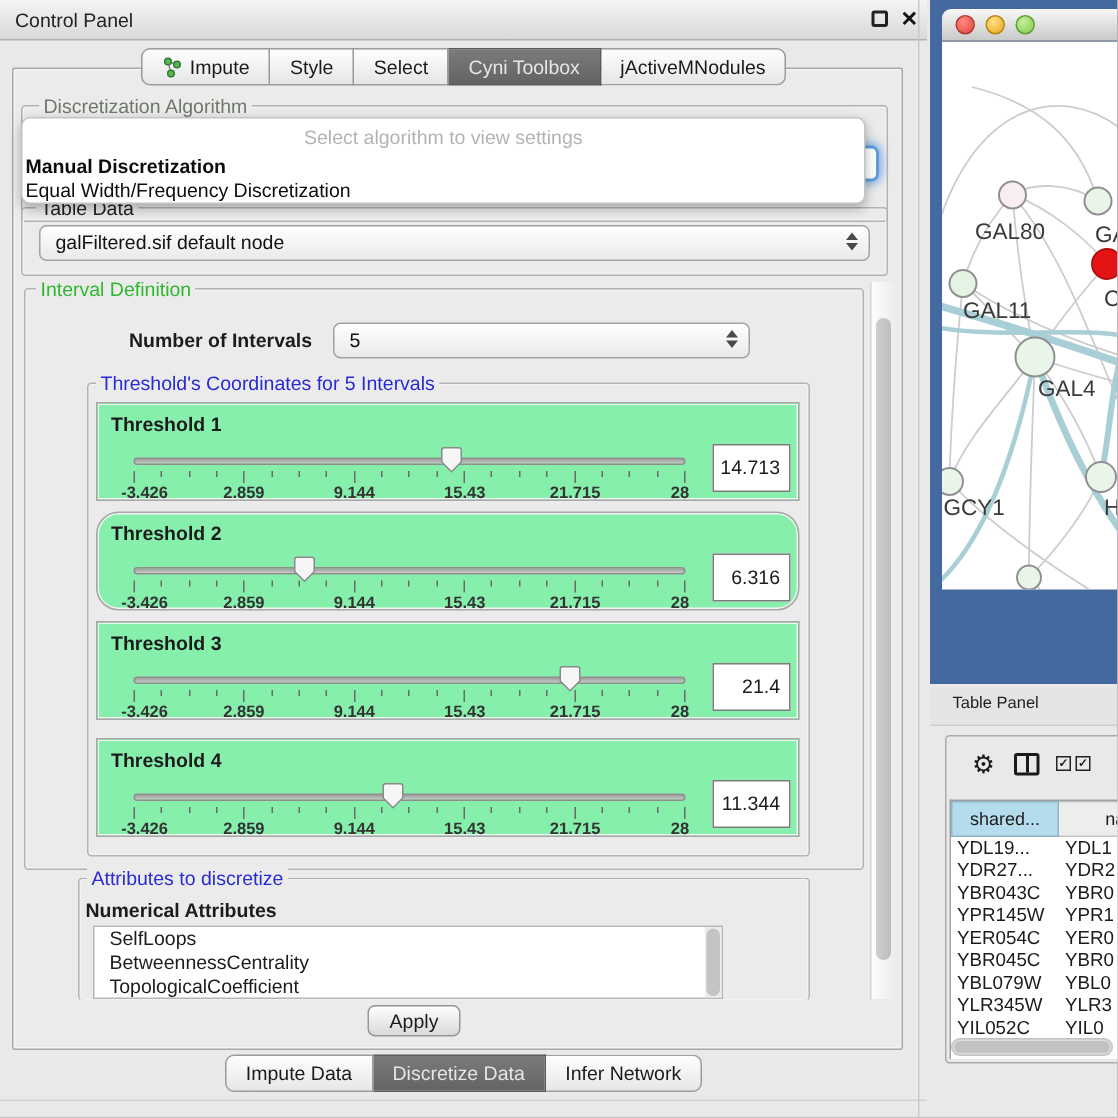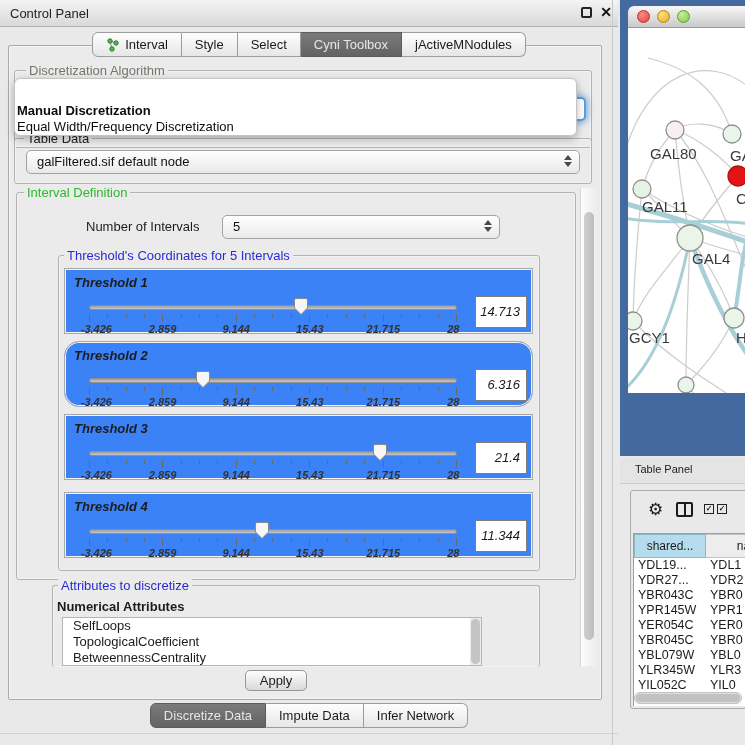--- a/index.html
+++ b/index.html
@@ -78,21 +78,21 @@
   .popup .item1 { position:absolute; left:2px; top:24px; font-weight:bold; color:#0d0d0d; }
   .popup .item2 { position:absolute; left:2px; top:40px; color:#0d0d0d; }
 
   
   .vscroll { position:absolute; left:580px; top:188px; width:17px; height:478px; background:linear-gradient(90deg,#fdfdfd,#ececec); border-left:1px solid #d6d6d6; }
   .vscroll .thumb { position:absolute; left:3px; top:24px; width:10px; height:428px; background:linear-gradient(90deg,#cfcfcf,#bdbdbd); border-radius:6px; }
 
   
   .thr-box {
     position:absolute; left:64px; width:469px; height:66px;
-    border:1px solid #a8a8a8; background:#3b82f6; box-shadow:inset 0 0 0 1px #f3f3f3;font-style:italic;
+    border:1px solid #a8a8a8; background:#86efac; box-shadow:inset 0 0 0 1px #f3f3f3;
   }
   .thr-label { position:absolute; left:9px; top:6px; font-weight:bold; font-size:13px; }
   .slider { position:absolute; left:24px; top:0; width:368px; height:66px; }
   .track {
     position:absolute; left:0; right:0; top:36px; height:5px; border-radius:3px;
     background:linear-gradient(#9d9d9d,#c9c9c9); border:1px solid #8f8f8f;
   }
   .slider-thumb { position:absolute; top:28px; width:16px; height:19px; z-index:5; }
   .ticks { position:absolute; left:0; right:0; top:45px; height:8px; display:flex; justify-content:space-between; }
   .tick { width:1px; height:4px; background:#6a6a6a; }
@@ -171,21 +171,21 @@
     <div class="seg">
       <span class="net-icon">
         <svg width="14" height="14" viewBox="0 0 14 14">
           <line x1="4" y1="3" x2="10" y2="5" stroke="#8a8a8a" stroke-width="1"></line>
           <line x1="4" y1="3" x2="6" y2="11" stroke="#8a8a8a" stroke-width="1"></line>
           <circle cx="4" cy="3" r="2.2" fill="#57b557" stroke="#2e7d32"></circle>
           <circle cx="10" cy="5" r="2.2" fill="#57b557" stroke="#2e7d32"></circle>
           <circle cx="6" cy="11" r="2.2" fill="#57b557" stroke="#2e7d32"></circle>
         </svg>
       </span>
-      <span>Interval</span>
+      <span>Impute</span>
     </div>
     <div class="seg">
         <span>Style</span>
       </div>
     <div class="seg">
         <span>Select</span>
       </div>
     <div class="seg active">
         <span>Cyni Toolbox</span>
       </div>
@@ -197,20 +197,21 @@
   <div class="group" style="left:14px; top:70px; width:578px; height:78px;"></div>
   <div class="group-label lbl-dim" style="left:26px; top:63px;">Discretization Algorithm</div>
   <div class="combo focused" style="left:22px; top:97px; width:564px;">
     <span class="arrows">
         <i class="up"></i>
         <i class="dn"></i>
       </span>
   </div>
 
   <div class="popup">
+    <div class="prompt">Select algorithm to view settings</div>
     <div class="item1">Manual Discretization</div>
     <div class="item2">Equal Width/Frequency Discretization</div>
   </div>
 
   <div class="group" style="left:14px; top:138px; width:578px; height:46px;"></div>
   <div class="group-label" style="left:24px; top:131px; color:#222;">Table Data</div>
   <div class="combo" style="left:26px; top:150px; width:554px;">
     <span>galFiltered.sif default node</span>
     <span class="arrows">
         <i class="up"></i>
@@ -218,21 +219,21 @@
       </span>
   </div>
 
   <div class="vscroll">
     <div class="thumb"></div>
   </div>
 
   <div class="group" style="left:16px; top:192px; width:560px; height:388px;"></div>
   <div class="group-label lbl-green" style="left:24px; top:185px;">Interval Definition</div>
 
-  <div style="position:absolute; left:68px; top:219px; font-weight:normal;padding-left:18px;">Number of Intervals</div>
+  <div style="position:absolute; left:68px; top:219px; font-weight:bold;padding-left:18px;">Number of Intervals</div>
   <div class="combo" style="left:222px; top:215px; width:278px;">
     <span>5</span>
     <span class="arrows">
         <i class="up"></i>
         <i class="dn"></i>
       </span>
   </div>
 
   <div class="group" style="left:58px; top:255px; width:482px; height:316px;"></div>
   <div class="group-label lbl-blue" style="left:64px; top:248px;">Threshold's Coordinates for 5 Intervals</div>
@@ -411,35 +412,35 @@
       </div>
     </div>
     <div class="thr-value">11.344</div>
   </div>
 
   <div class="group" style="left:52px; top:585px; width:488px; height:82px; border-bottom:none;"></div>
   <div class="group-label lbl-blue" style="left:58px; top:578px;">Attributes to discretize</div>
   <div style="position:absolute; left:57px; top:599px; font-weight:bold;">Numerical Attributes</div>
   <div class="attr-list">
     <div>SelfLoops</div>
+    <div>BetweennessCentrality</div>
     <div>TopologicalCoefficient</div>
-    <div>BetweennessCentrality</div>
   </div>
   <div class="attr-scroll">
       <div class="thumb"></div>
     </div>
 
   <div class="apply-btn">Apply</div>
 
   <div class="seg-bar bottom">
+    <div class="seg">
+        <span>Impute Data</span>
+      </div>
     <div class="seg active">
         <span>Discretize Data</span>
-      </div>
-    <div class="seg">
-        <span>Impute Data</span>
       </div>
     <div class="seg">
         <span>Infer Network</span>
       </div>
   </div>
   <div class="bottom-line"></div>
   <div class="panel-splitter"></div>
 
   <div class="net-frame">
     <div class="net-titlebar">

